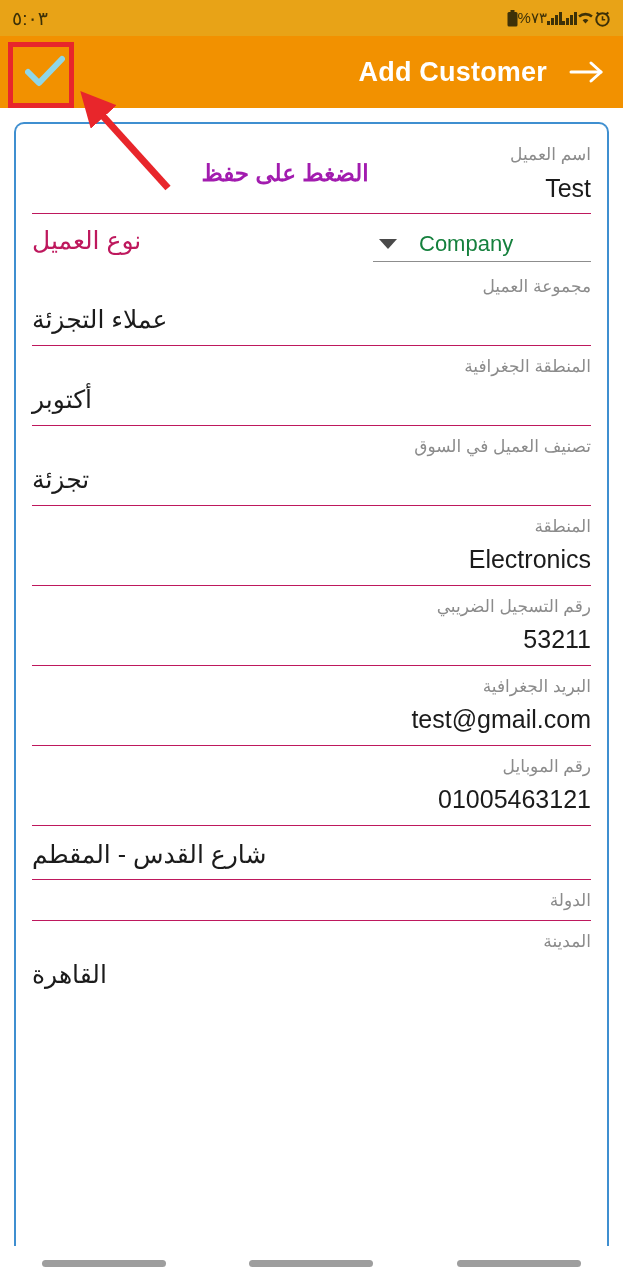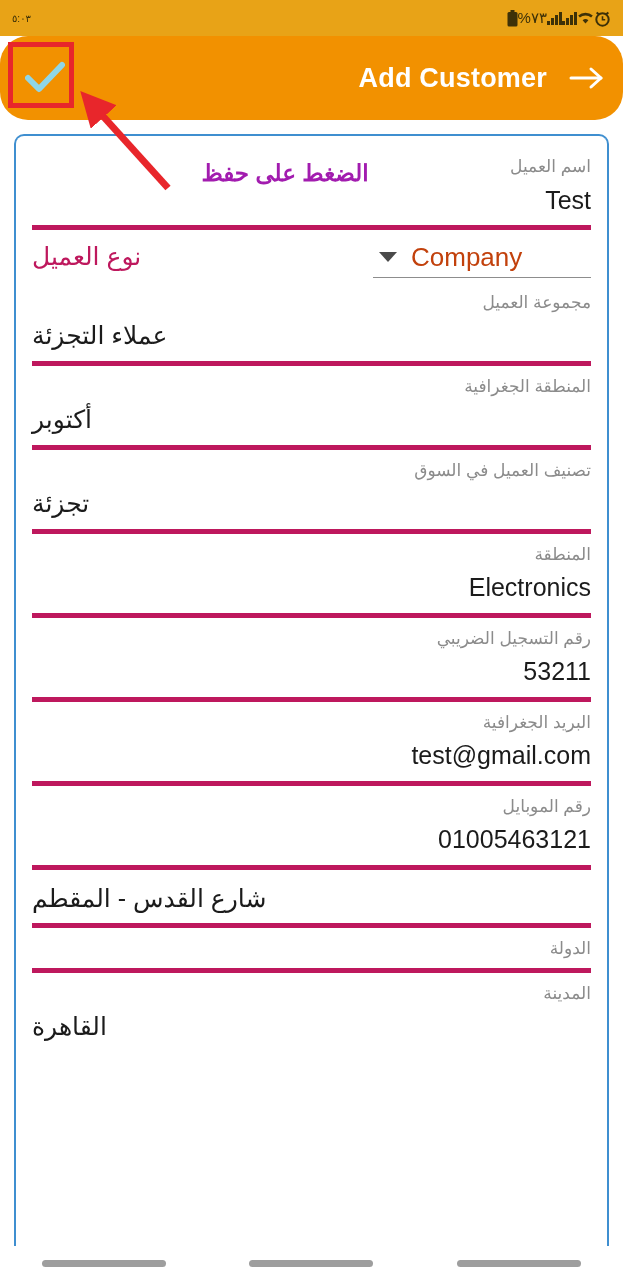--- a/index.html
+++ b/index.html
@@ -32,44 +32,43 @@
     display: flex;
     align-items: center;
     gap: 0;
     direction: ltr;
   }
   .status-left .battery-txt {
     font-size: 15px;
     color: #3d3108;
     letter-spacing: 0px;
   }
-  .status-right { font-size: 10px; color: #3d3108; }
+  .status-right { font-size: 19px; color: #3d3108; }
   .sig-bars {
     display: inline-flex;
     align-items: flex-end;
     gap: 1px;
     height: 14px;
   }
   .sig-bars i { display:block; width: 3px; background: #3d3108; }
   .sig-bars i:nth-child(1){ height: 4px; }
   .sig-bars i:nth-child(2){ height: 7px; }
   .sig-bars i:nth-child(3){ height: 10px; }
   .sig-bars i:nth-child(4){ height: 13px; }
   .icon-svg { display: block; }
 
   
   .app-bar {
-    height: 84px;
+    height: 72px;
     background: #f29100;
     display: flex;
     align-items: center;
     justify-content: space-between;
     padding: 0 18px 0 14px;
     direction: ltr;
-    border-radius: 28px;
   }
   .check-btn {
     width: 62px;
     height: 62px;
     display: flex;
     align-items: center;
     justify-content: center;
   }
   .appbar-right {
     display: flex;
@@ -128,21 +127,21 @@
     border: 2px solid #3f8fd0;
     border-bottom: none;
     border-radius: 10px 10px 0 0;
     background: #ffffff;
     height: 100%;
     padding: 10px 16px 0 16px;
     overflow: hidden;
   }
   .field {
     padding: 8px 0 6px 0;
-    border-bottom: 5px solid #be185d;
+    border-bottom: 1px solid #be185d;
   }
   .field:last-child { border-bottom: none; }
   .f-label {
     font-size: 17px;
     color: #8b8b8b;
     text-align: right;
     line-height: 1.5;
   }
   .f-value {
     font-size: 25px;
@@ -177,23 +176,24 @@
     justify-content: flex-start;
   }
   .caret {
     width: 0; height: 0;
     border-left: 9px solid transparent;
     border-right: 9px solid transparent;
     border-top: 10px solid #4a4a4a;
     flex: 0 0 auto;
   }
   .select-val {
-    font-size: 26px;
-    color: #c2410c;
-    direction: ltr;
+    font-size: 22px;
+    color: #15803d;
+    direction: ltr;
+    margin-left: 8px;
   }
 
   
   .nav-bar {
     position: absolute;
     left: 0; bottom: 0;
     width: 623px;
     height: 34px;
     background: #ffffff;
     display: flex;

